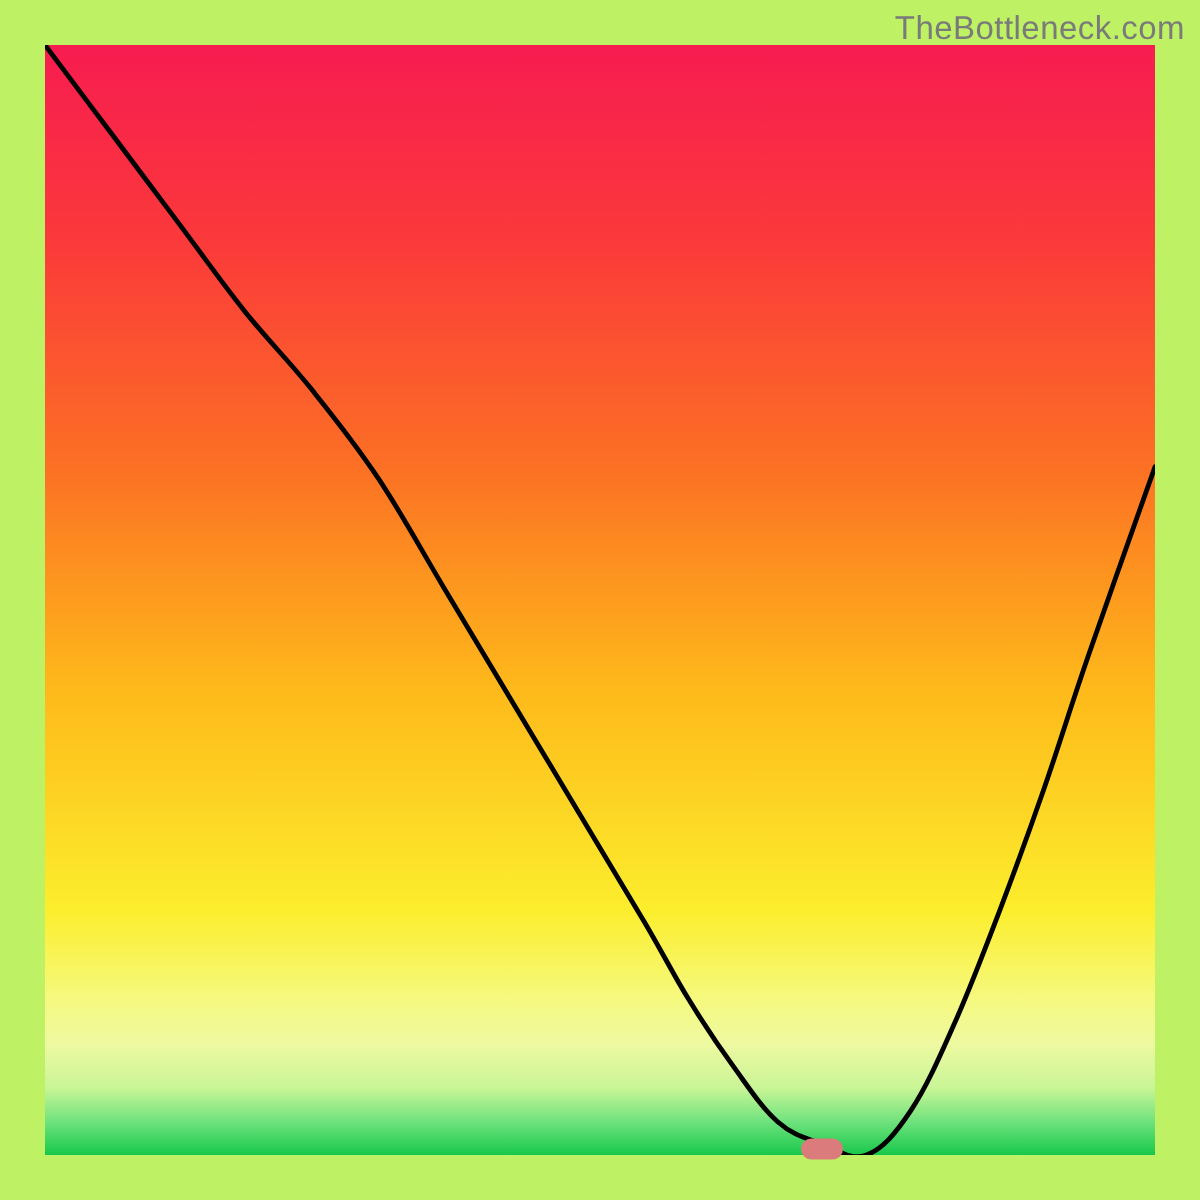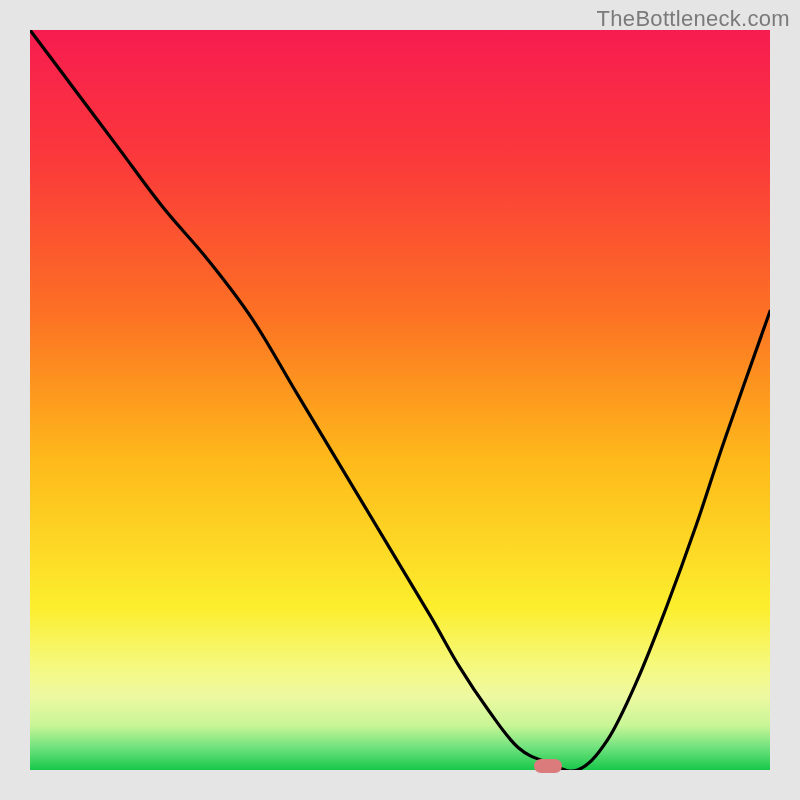--- a/index.html
+++ b/index.html
@@ -7,21 +7,21 @@
     padding: 0;
     width: 800px;
     height: 800px;
     background: #000;
     overflow: hidden;
   }
   .outer {
     position: relative;
     width: 800px;
     height: 800px;
-    background: #e5e5e5;
+    background: #bef264;
   }
   .plot {
     position: absolute;
     left: 30px;
     top: 30px;
     width: 740px;
     height: 740px;
     
     background: linear-gradient(to bottom,
       #f71c50 0%,

